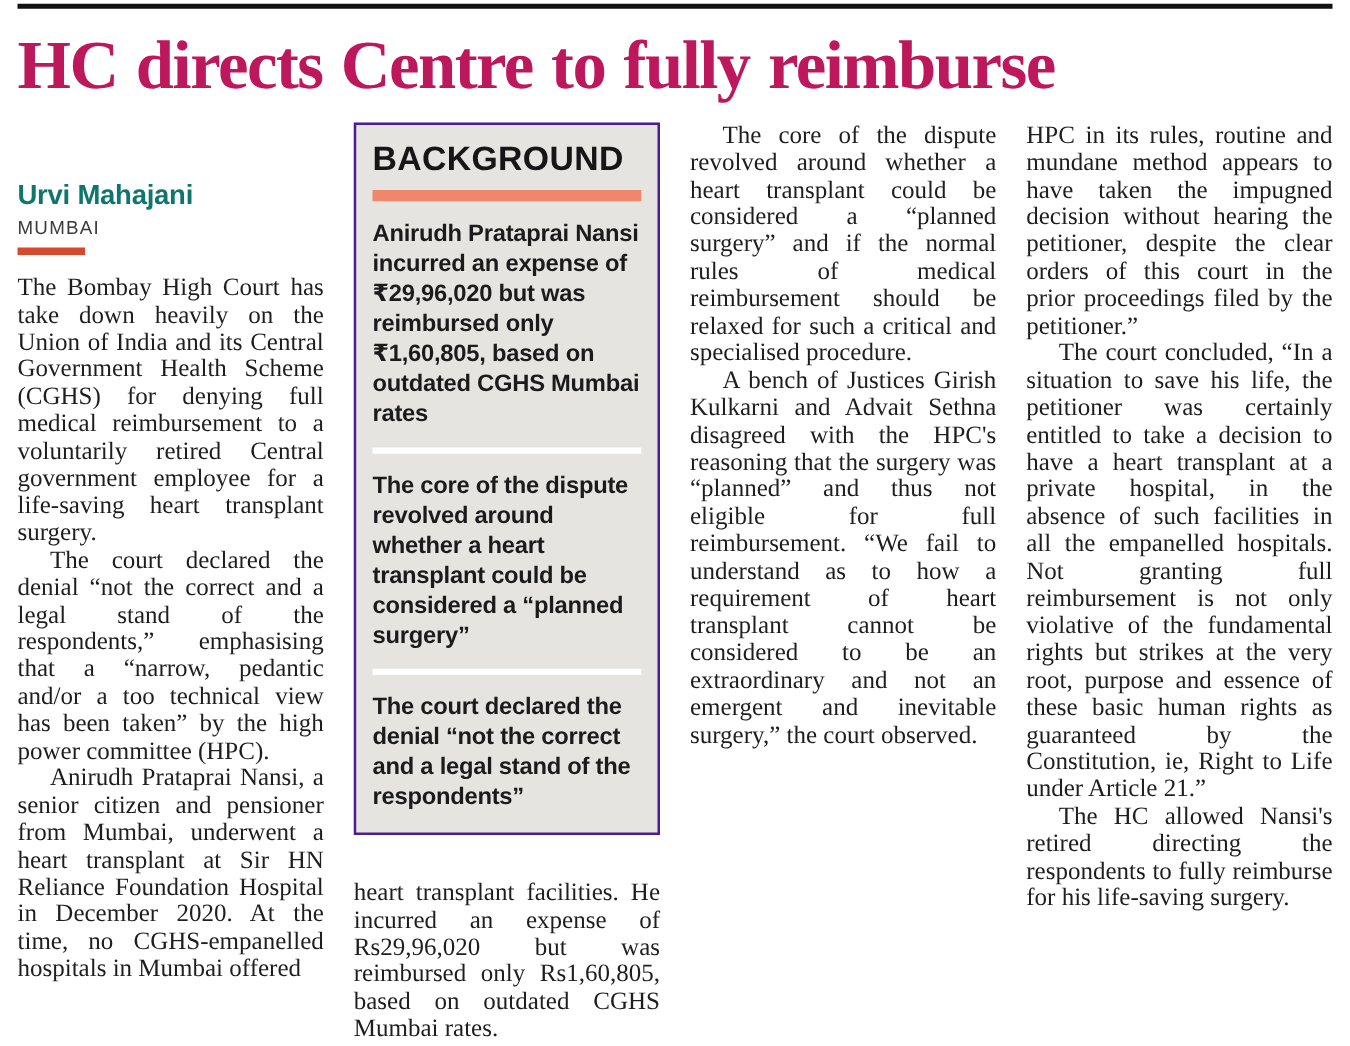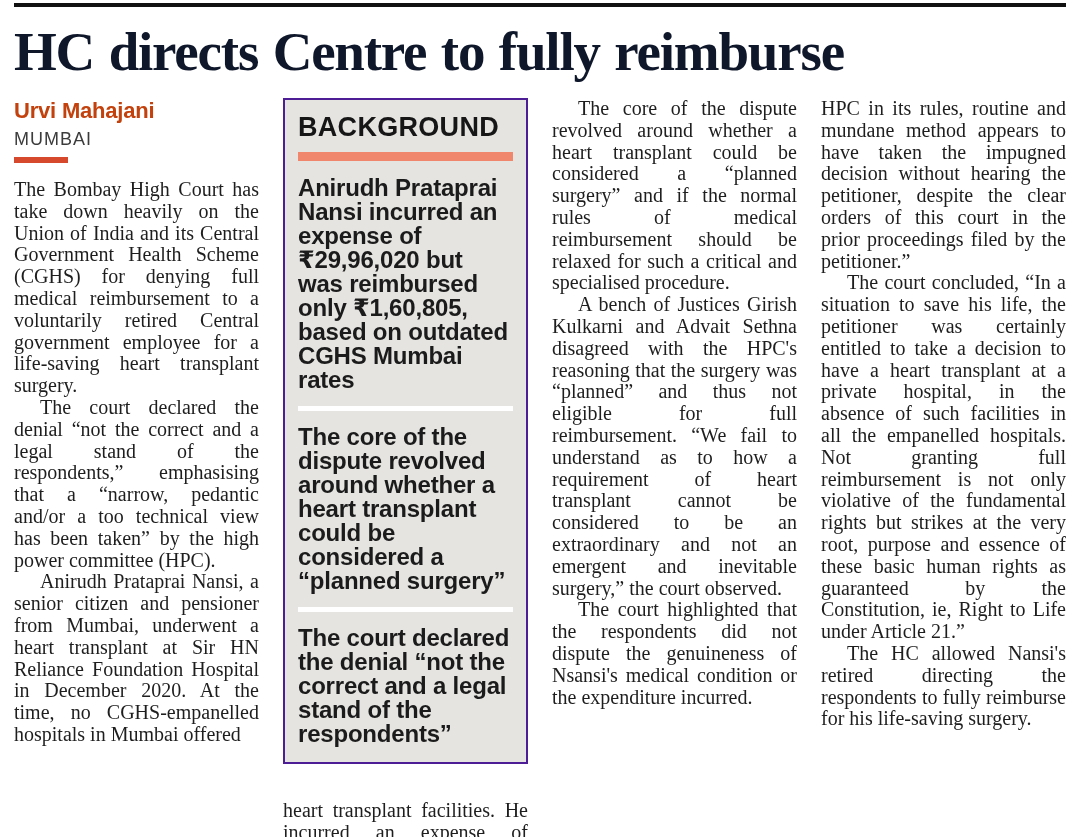--- a/index.html
+++ b/index.html
@@ -25,39 +25,40 @@
     height:4px;background:#111;
     margin:3px 0 0 0;
   }
   .headline{
     font-family:"Liberation Serif","DejaVu Serif",serif;
     font-weight:700;
     font-size:55px;
     line-height:61px;
     letter-spacing:-1.2px;
     word-spacing:2px;
-    color:#0f172a;
+    color:#be185d;
     margin-top:14px;
   }
   .content{
     display:grid;
     grid-template-columns:repeat(4,1fr);
     column-gap:24px;
     margin-top:16px;
   }
   .byline{
     font-family:"Liberation Sans","DejaVu Sans",sans-serif;
     font-weight:700;
     font-size:22px;
-    color:#c2410c;
+    color:#0f766e;
     letter-spacing:-0.2px;
+    margin-top:45px;
   }
   .dateline{
     font-family:"Liberation Sans","DejaVu Sans",sans-serif;
-    font-size:18px;
+    font-size:15px;
     letter-spacing:1px;
     color:#3c3c3c;
     margin-top:5px;
   }
   .byline-rule{
     width:54px;height:6px;
     background:var(--accent_red);
     margin:7px 0 16px 0;
   }
   .body-copy p{
@@ -78,21 +79,21 @@
     font-weight:800;
     letter-spacing:0.3px;
     color:#161616;
   }
   .box-rule{
     height:9px;
     background:var(--accent_salmon);
     margin:9px 0 15px 0;
   }
   .box-item{
-    font-size:24px;
+    font-size:19px;
     line-height:24px;
     font-weight:700;
     color:#1b1b1b;
     letter-spacing:-0.2px;
   }
   .box-divider{
     height:5px;
     background:#ffffff;
     margin:14px 0;
   }
@@ -129,21 +130,20 @@
         <div class="box-item">The core of the dispute revolved around whether a heart transplant could be considered a “planned surgery”</div>
         <div class="box-divider"></div>
         <div class="box-item">The court declared the denial “not the correct and a legal stand of the respondents”</div>
       </div>
       <p class="col2-cont">heart transplant facilities. He incurred an expense of Rs29,96,020 but was reimbursed only Rs1,60,805, based on outdated CGHS Mumbai rates.</p>
     </div>
 
     <div class="col body-copy">
       <p class="indent">The core of the dispute revolved around whether a heart transplant could be considered a “planned surgery” and if the normal rules of medical reimbursement should be relaxed for such a critical and specialised procedure.</p>
       <p class="indent">A bench of Justices Girish Kulkarni and Advait Sethna disagreed with the HPC's reasoning that the surgery was “planned” and thus not eligible for full reimbursement. “We fail to understand as to how a requirement of heart transplant cannot be considered to be an extraordinary and not an emergent and inevitable surgery,” the court observed.</p>
-      <p class="indent">The court highlighted that the respondents did not dispute the genuineness of Nsansi's medical condition or the expenditure incurred.</p>
     </div>
 
     <div class="col body-copy">
       <p>HPC in its rules, routine and mundane method appears to have taken the impugned decision without hearing the petitioner, despite the clear orders of this court in the prior proceedings filed by the petitioner.”</p>
       <p class="indent">The court concluded, “In a situation to save his life, the petitioner was certainly entitled to take a decision to have a heart transplant at a private hospital, in the absence of such facilities in all the empanelled hospitals. Not granting full reimbursement is not only violative of the fundamental rights but strikes at the very root, purpose and essence of these basic human rights as guaranteed by the Constitution, ie, Right to Life under Article 21.”</p>
       <p class="indent">The HC allowed Nansi's retired directing the respondents to fully reimburse for his life-saving surgery.</p>
     </div>
 
   </div>
 </div>

